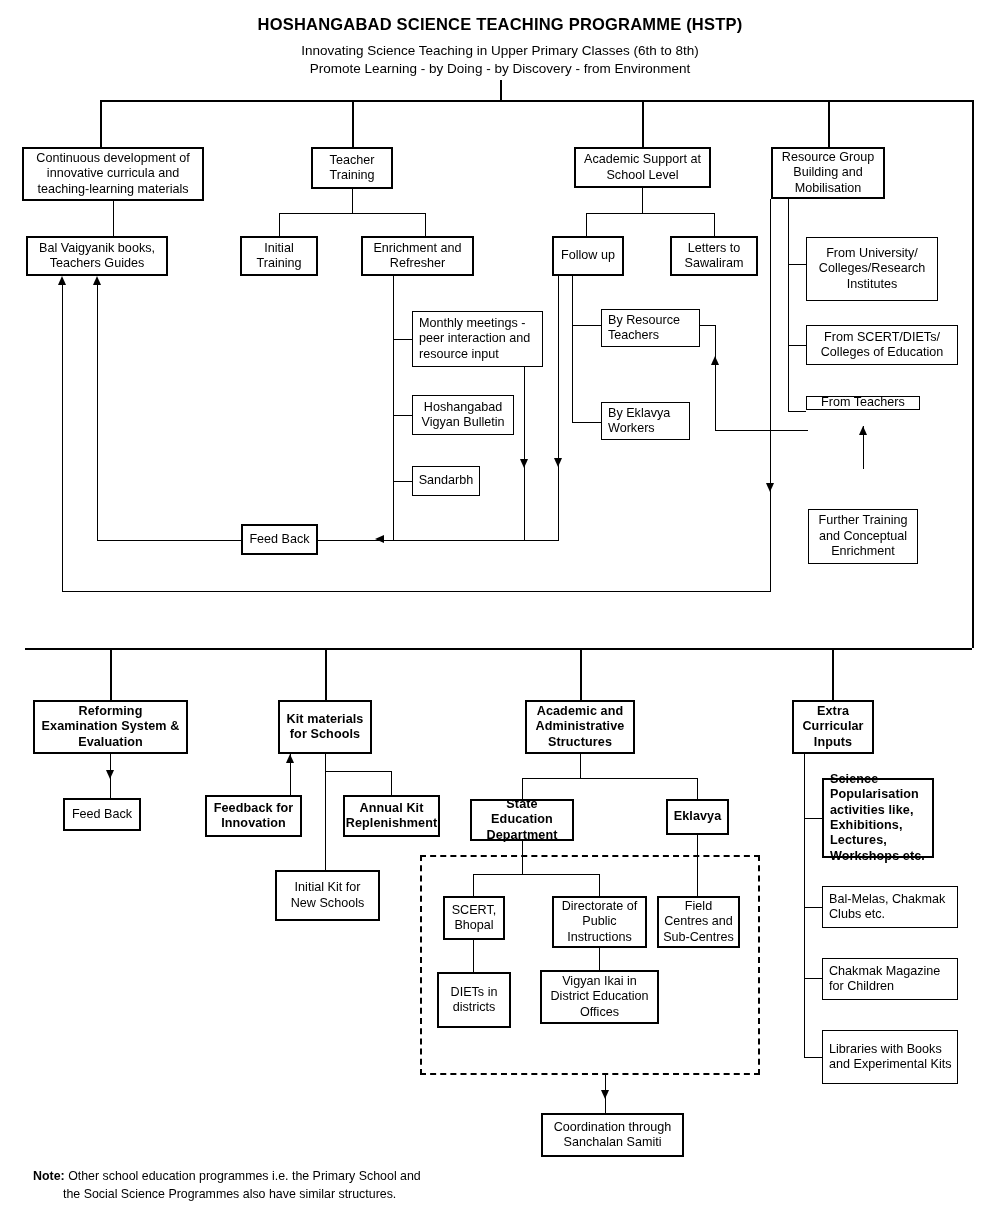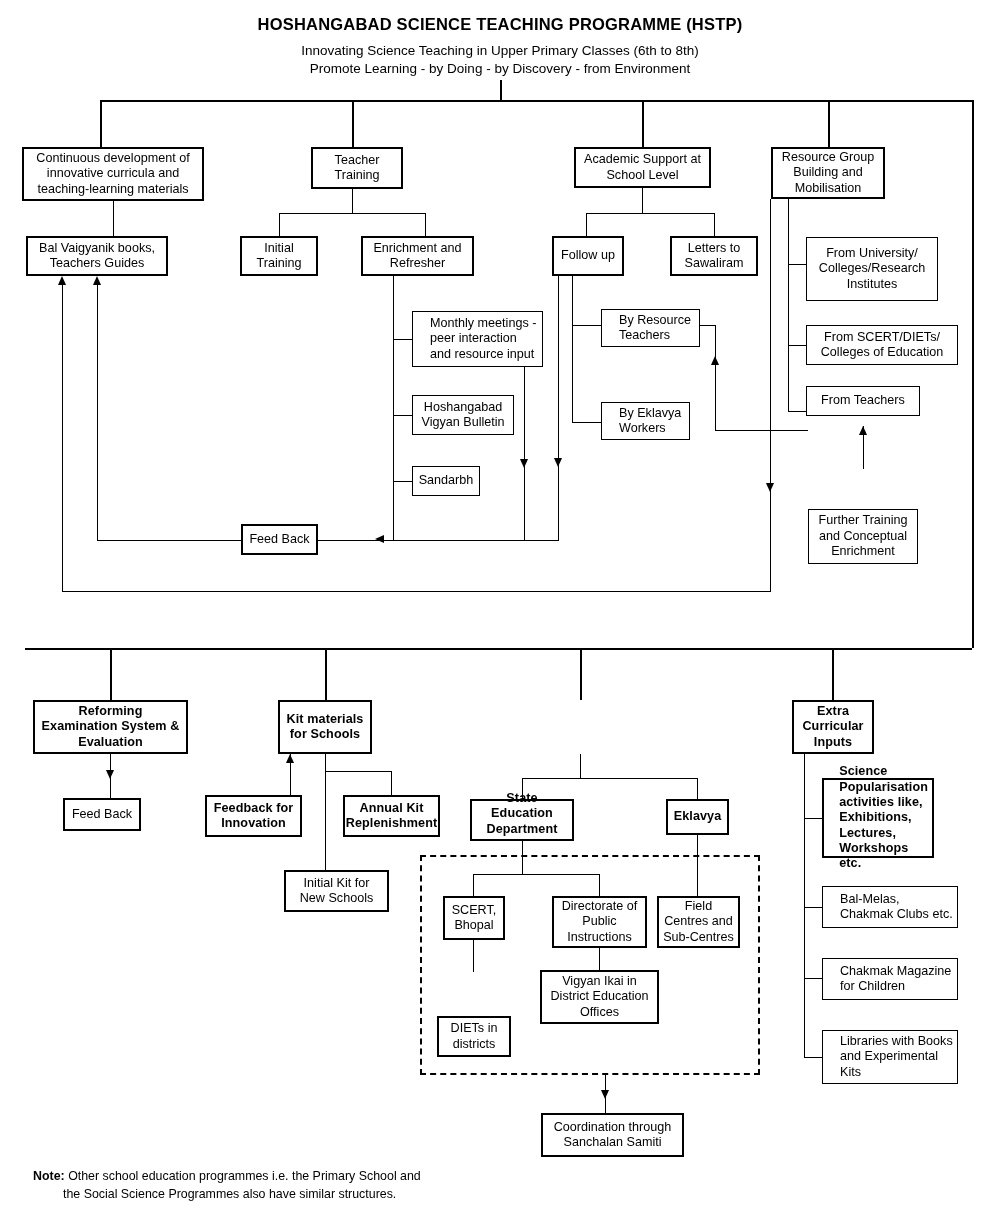--- a/index.html
+++ b/index.html
@@ -8,21 +8,21 @@
 
   .title{position:absolute;text-align:center;font-weight:bold;font-size:16.5px;letter-spacing:.2px;}
   .sub{position:absolute;text-align:center;font-size:13.5px;}
 
   
   .box{position:absolute;border:1.6px solid #000;background:#fff;
        display:flex;align-items:center;justify-content:center;text-align:center;
        font-size:12.6px;line-height:1.22;box-sizing:border-box;padding:2px 4px;}
   .box.bold{font-weight:bold;border-width:2.4px;letter-spacing:.1px;}
   .box.b2{border-width:2.2px;}
-  .box.left{justify-content:flex-end;text-align:left;padding-left:17px;}
+  .box.left{justify-content:flex-end;text-align:left;padding-left:6px;}
 
   
   .h{position:absolute;height:0;border-top:1.6px solid #000;}
   .v{position:absolute;width:0;border-left:1.6px solid #000;}
   .h.thick{border-top-width:2.2px;}
   .v.thick{border-left-width:2.2px;}
 
   
   .ar{position:absolute;width:0;height:0;}
   .ar.down{border-left:4.5px solid transparent;border-right:4.5px solid transparent;border-top:9px solid #000;}
@@ -51,21 +51,21 @@
 
   <div class="v thick" style="left:100px;top:100px;height:47px;"></div>
   <div class="v thick" style="left:352px;top:100px;height:47px;"></div>
   <div class="v thick" style="left:642px;top:100px;height:47px;"></div>
   <div class="v thick" style="left:828px;top:100px;height:47px;"></div>
 
   <div class="box b2" style="left:22px;top:147px;width:182px;height:54px;">
     <span>Continuous development of innovative curricula and teaching-learning materials</span>
   </div>
 
-  <div class="box b2" style="left:311px;top:147px;width:92px;height:42px;">
+  <div class="box b2" style="left:311px;top:147px;width:82px;height:42px;">
     <span>Teacher Training</span>
   </div>
 
   <div class="box b2" style="left:574px;top:147px;width:137px;height:41px;">
     <span>Academic Support at School Level</span>
   </div>
 
   <div class="box b2" style="left:771px;top:147px;width:114px;height:52px;">
     <span>Resource Group Building and Mobilisation</span>
   </div>
@@ -140,21 +140,21 @@
   <div class="h" style="left:788px;top:264px;width:18px;"></div>
   <div class="h" style="left:788px;top:345px;width:18px;"></div>
   <div class="h" style="left:788px;top:411px;width:18px;"></div>
 
   <div class="box" style="left:806px;top:237px;width:132px;height:64px;">
     <span>From University/ Colleges/Research Institutes</span>
   </div>
   <div class="box" style="left:806px;top:325px;width:152px;height:40px;">
     <span>From SCERT/DIETs/ Colleges of Education</span>
   </div>
-  <div class="box" style="left:806px;top:386px;width:114px;height:30px;">
+  <div class="box" style="left:806px;top:396px;width:114px;height:14px;">
     <span>From Teachers</span>
   </div>
 
   <div class="v" style="left:863px;top:426px;height:43px;"></div>
   <div class="ar up" style="left:859px;top:426px;"></div>
   <div class="box" style="left:808px;top:469px;width:110px;height:55px;margin-top:40px;">
     <span>Further Training and Conceptual Enrichment</span>
   </div>
 
   <div class="v" style="left:770px;top:199px;height:392px;"></div>
@@ -179,20 +179,23 @@
   <div class="v thick" style="left:325px;top:648px;height:52px;"></div>
   <div class="v thick" style="left:580px;top:648px;height:52px;"></div>
   <div class="v thick" style="left:832px;top:648px;height:52px;"></div>
 
   <div class="box bold" style="left:33px;top:700px;width:155px;height:54px;">
     <span>Reforming Examination System &amp; Evaluation</span>
   </div>
   <div class="box bold" style="left:278px;top:700px;width:94px;height:54px;">
     <span>Kit materials for Schools</span>
   </div>
+  <div class="box bold" style="left:525px;top:700px;width:110px;height:54px;">
+    <span>Academic and Administrative Structures</span>
+  </div>
   <div class="box bold" style="left:792px;top:700px;width:82px;height:54px;">
     <span>Extra Curricular Inputs</span>
   </div>
 
   <div class="v" style="left:110px;top:754px;height:44px;"></div>
   <div class="ar down" style="left:106px;top:770px;"></div>
   <div class="box b2" style="left:63px;top:798px;width:78px;height:33px;">
     <span>Feed Back</span>
   </div>
 
@@ -202,30 +205,30 @@
     <span>Feedback for Innovation</span>
   </div>
 
   <div class="v" style="left:325px;top:754px;height:116px;"></div>
   <div class="h" style="left:325px;top:771px;width:66px;"></div>
   <div class="v" style="left:391px;top:771px;height:24px;"></div>
   <div class="box bold" style="left:343px;top:795px;width:97px;height:42px;">
     <span>Annual Kit Replenishment</span>
   </div>
 
-  <div class="box b2" style="left:284px;top:870px;width:105px;height:42px;">
+  <div class="box b2" style="left:275px;top:870px;width:105px;height:51px;">
     <span>Initial Kit for New Schools</span>
   </div>
 
   <div class="v" style="left:580px;top:754px;height:24px;"></div>
   <div class="h" style="left:522px;top:778px;width:175px;"></div>
   <div class="v" style="left:522px;top:778px;height:21px;"></div>
   <div class="v" style="left:697px;top:778px;height:21px;"></div>
 
-  <div class="box bold" style="left:470px;top:799px;width:104px;height:42px;align-items:flex-end;">
+  <div class="box bold" style="left:470px;top:799px;width:104px;height:42px;">
     <span>State Education Department</span>
   </div>
   <div class="box bold" style="left:666px;top:799px;width:63px;height:36px;">
     <span>Eklavya</span>
   </div>
 
   <div class="dashbox" style="left:420px;top:855px;width:340px;height:220px;"></div>
 
   <div class="v" style="left:522px;top:841px;height:33px;"></div>
   <div class="h" style="left:473px;top:874px;width:126px;"></div>
@@ -233,21 +236,21 @@
   <div class="v" style="left:599px;top:874px;height:22px;"></div>
 
   <div class="box b2" style="left:443px;top:896px;width:62px;height:44px;">
     <span>SCERT, Bhopal</span>
   </div>
   <div class="box b2" style="left:552px;top:896px;width:95px;height:52px;">
     <span>Directorate of Public Instructions</span>
   </div>
 
   <div class="v" style="left:473px;top:940px;height:32px;"></div>
-  <div class="box b2" style="left:437px;top:1016px;width:74px;height:41px;">
+  <div class="box b2" style="left:437px;top:972px;width:74px;height:56px;">
     <span>DIETs in districts</span>
   </div>
 
   <div class="v" style="left:599px;top:948px;height:22px;"></div>
   <div class="box b2" style="left:540px;top:970px;width:119px;height:54px;">
     <span>Vigyan Ikai in District Education Offices</span>
   </div>
 
   <div class="v" style="left:697px;top:835px;height:61px;"></div>
   <div class="box b2" style="left:657px;top:896px;width:83px;height:52px;">

